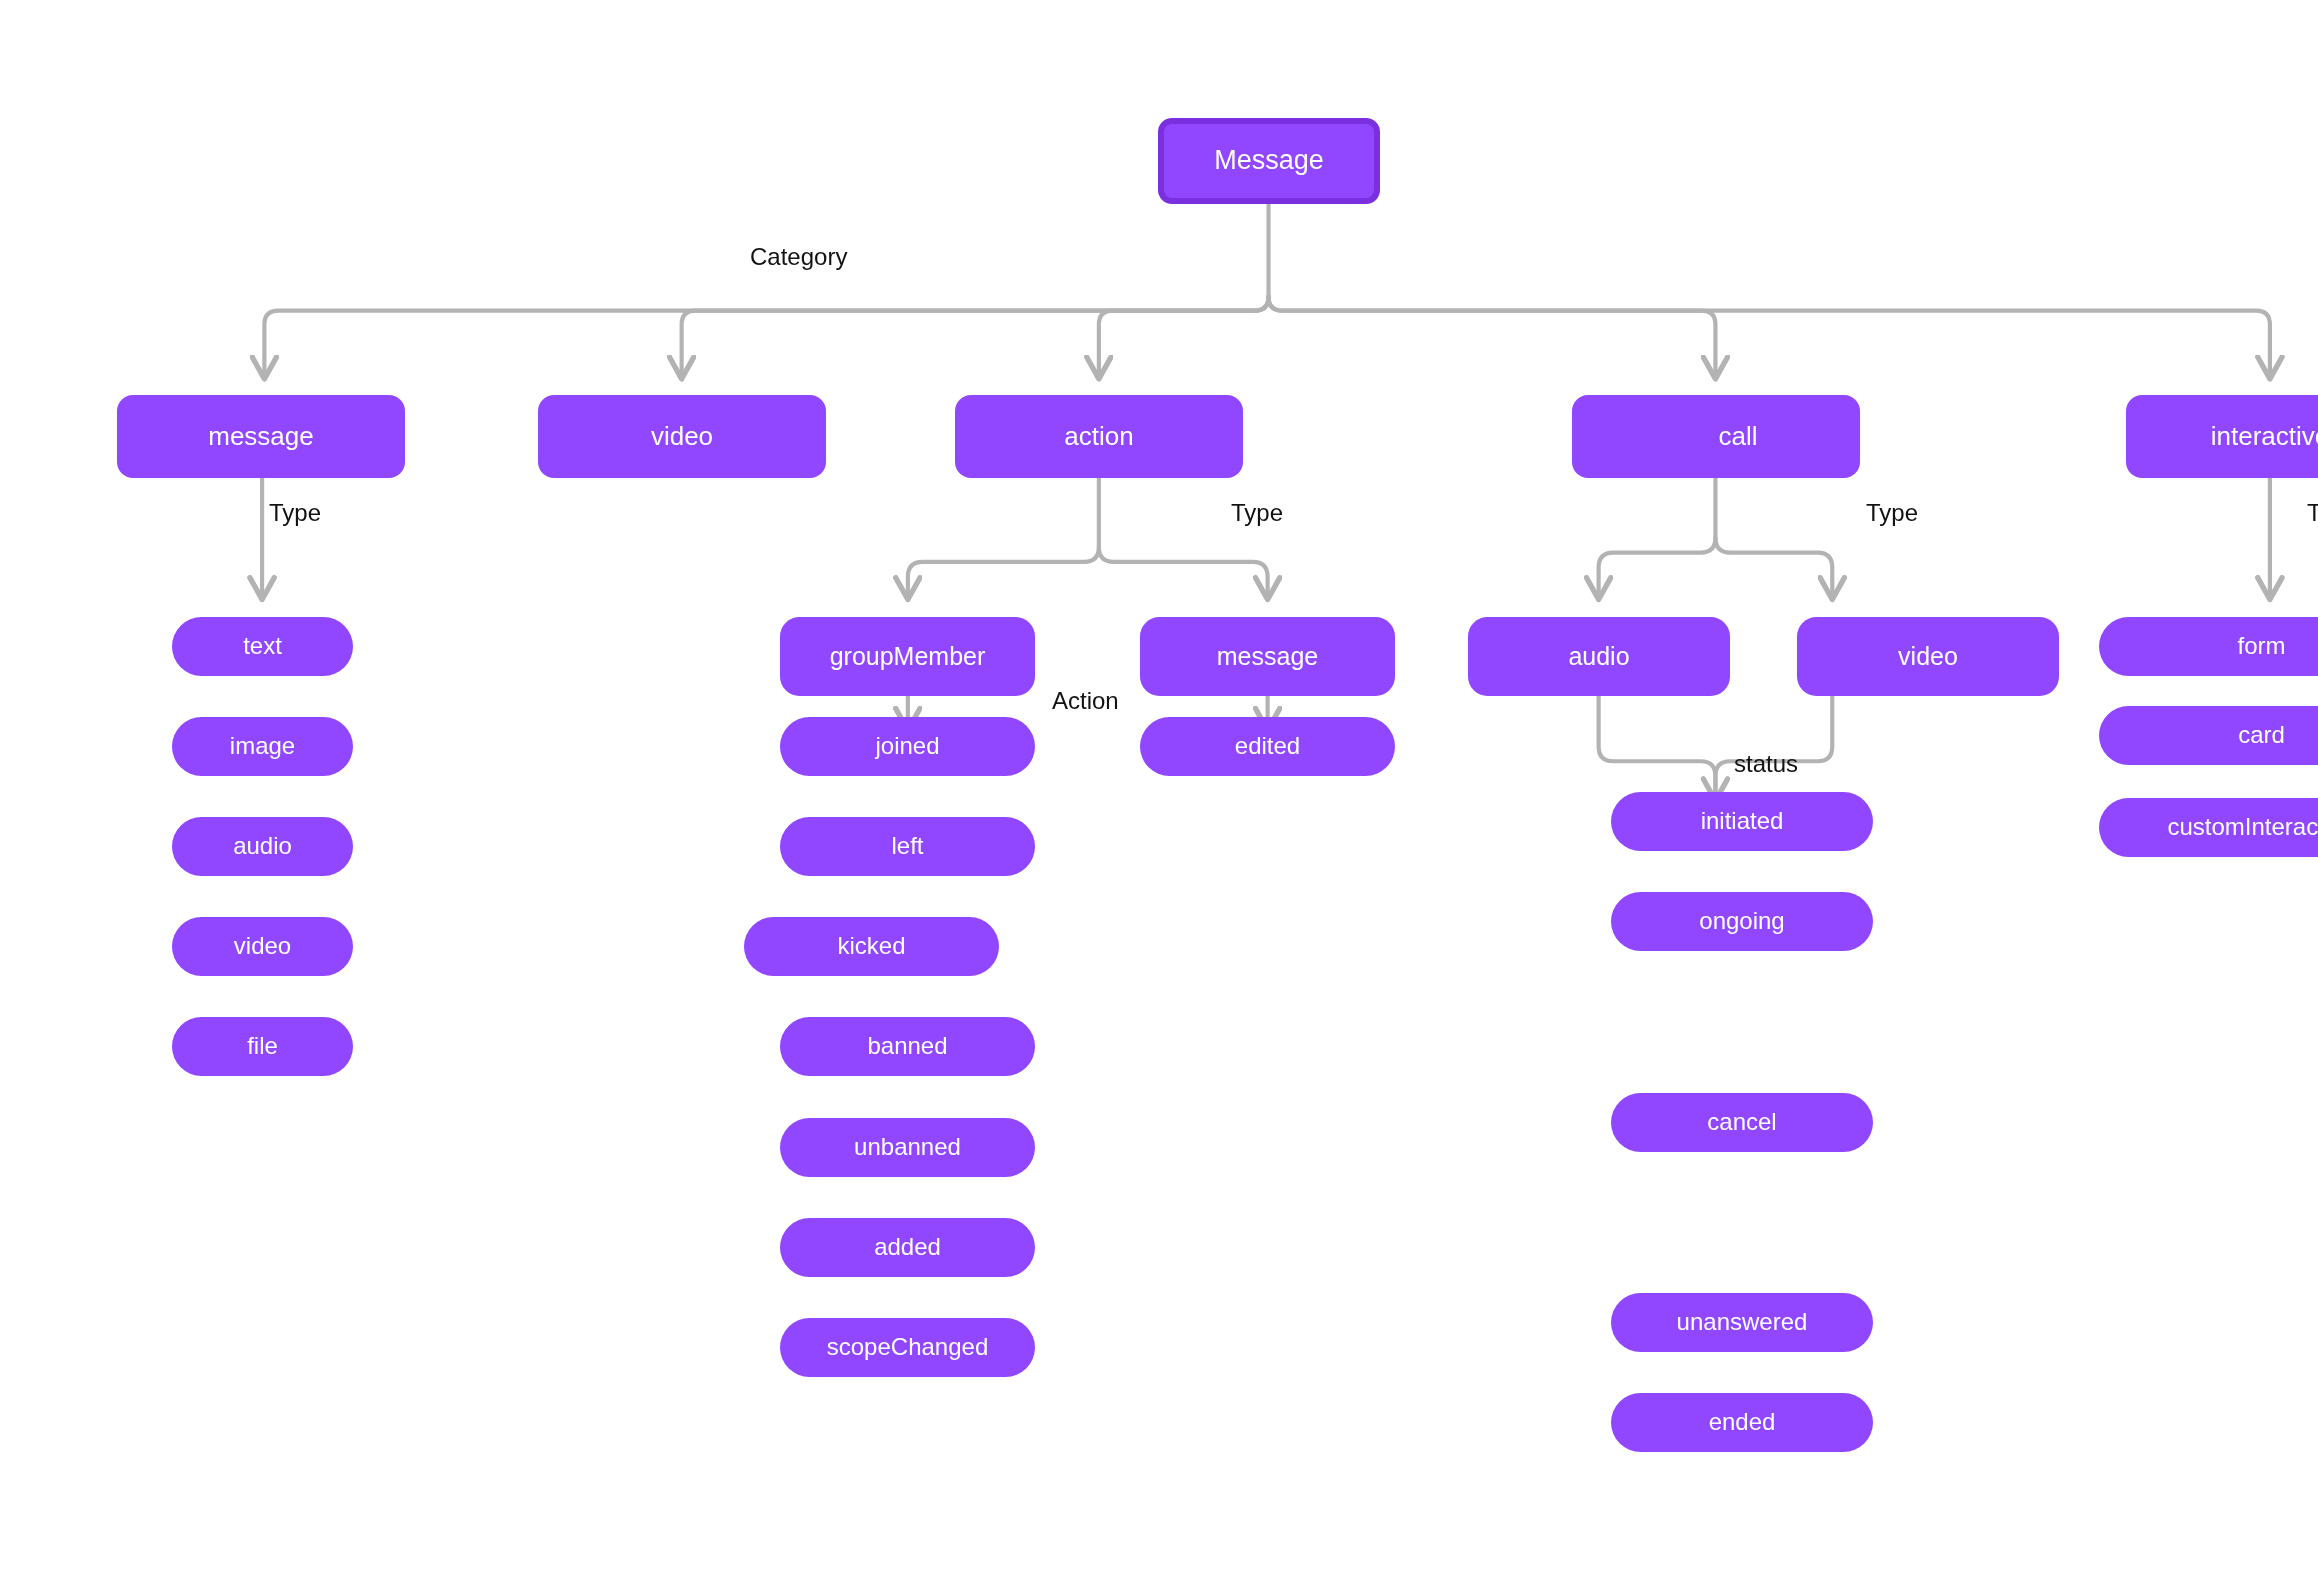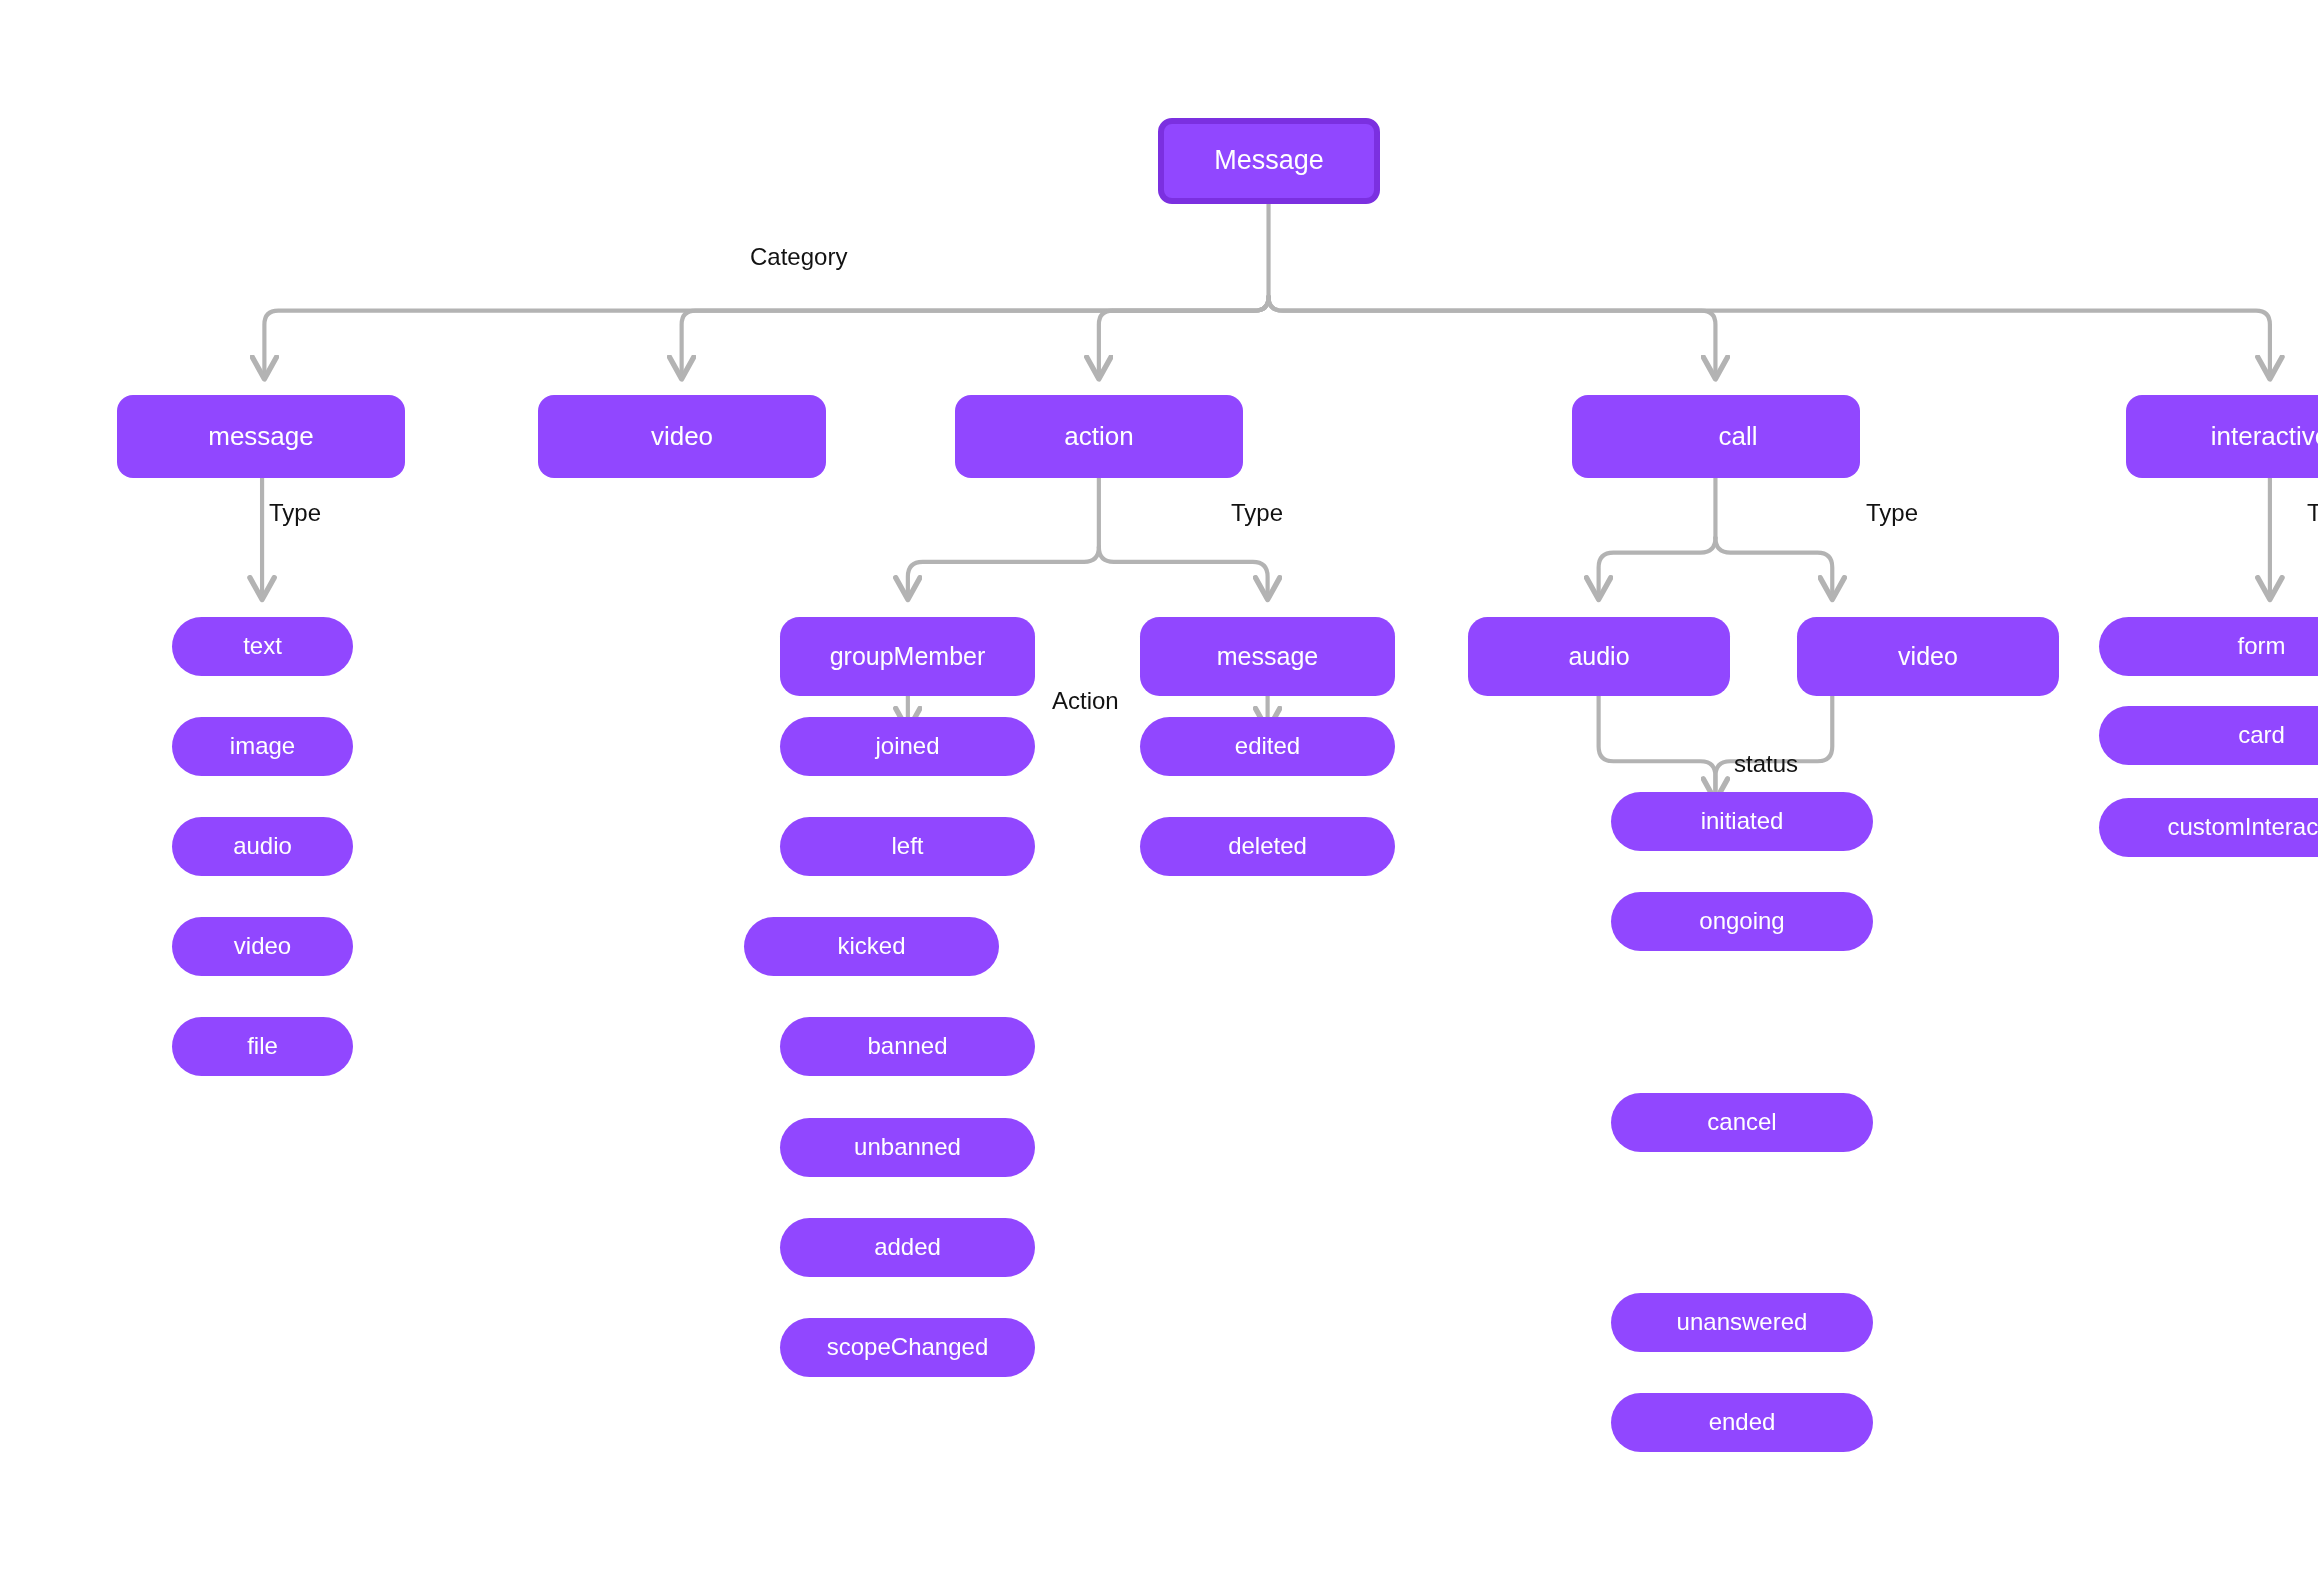--- a/index.html
+++ b/index.html
@@ -173,23 +173,20 @@
   <div class="node node-leaf" style="left:780px; top:1218px; width:255px; height:59px;">
     <span>added</span>
   </div>
   <div class="node node-leaf" style="left:780px; top:1318px; width:255px; height:59px;">
     <span>scopeChanged</span>
   </div>
 
   <div class="node node-leaf" style="left:1140px; top:717px; width:255px; height:59px;justify-content:center;">
     <span>edited</span>
   </div>
-  <div class="node node-leaf" style="left:1140px; top:817px; width:255px; height:59px;">
-    <span>deleted</span>
-  </div>
 
   <div class="node node-sub" style="left:1468px; top:617px; width:262px; height:79px;">
     <span>audio</span>
   </div>
   <div class="node node-sub" style="left:1797px; top:617px; width:262px; height:79px;">
     <span>video</span>
   </div>
 
   <div class="node node-leaf" style="left:1611px; top:792px; width:262px; height:59px;">
     <span>initiated</span>

